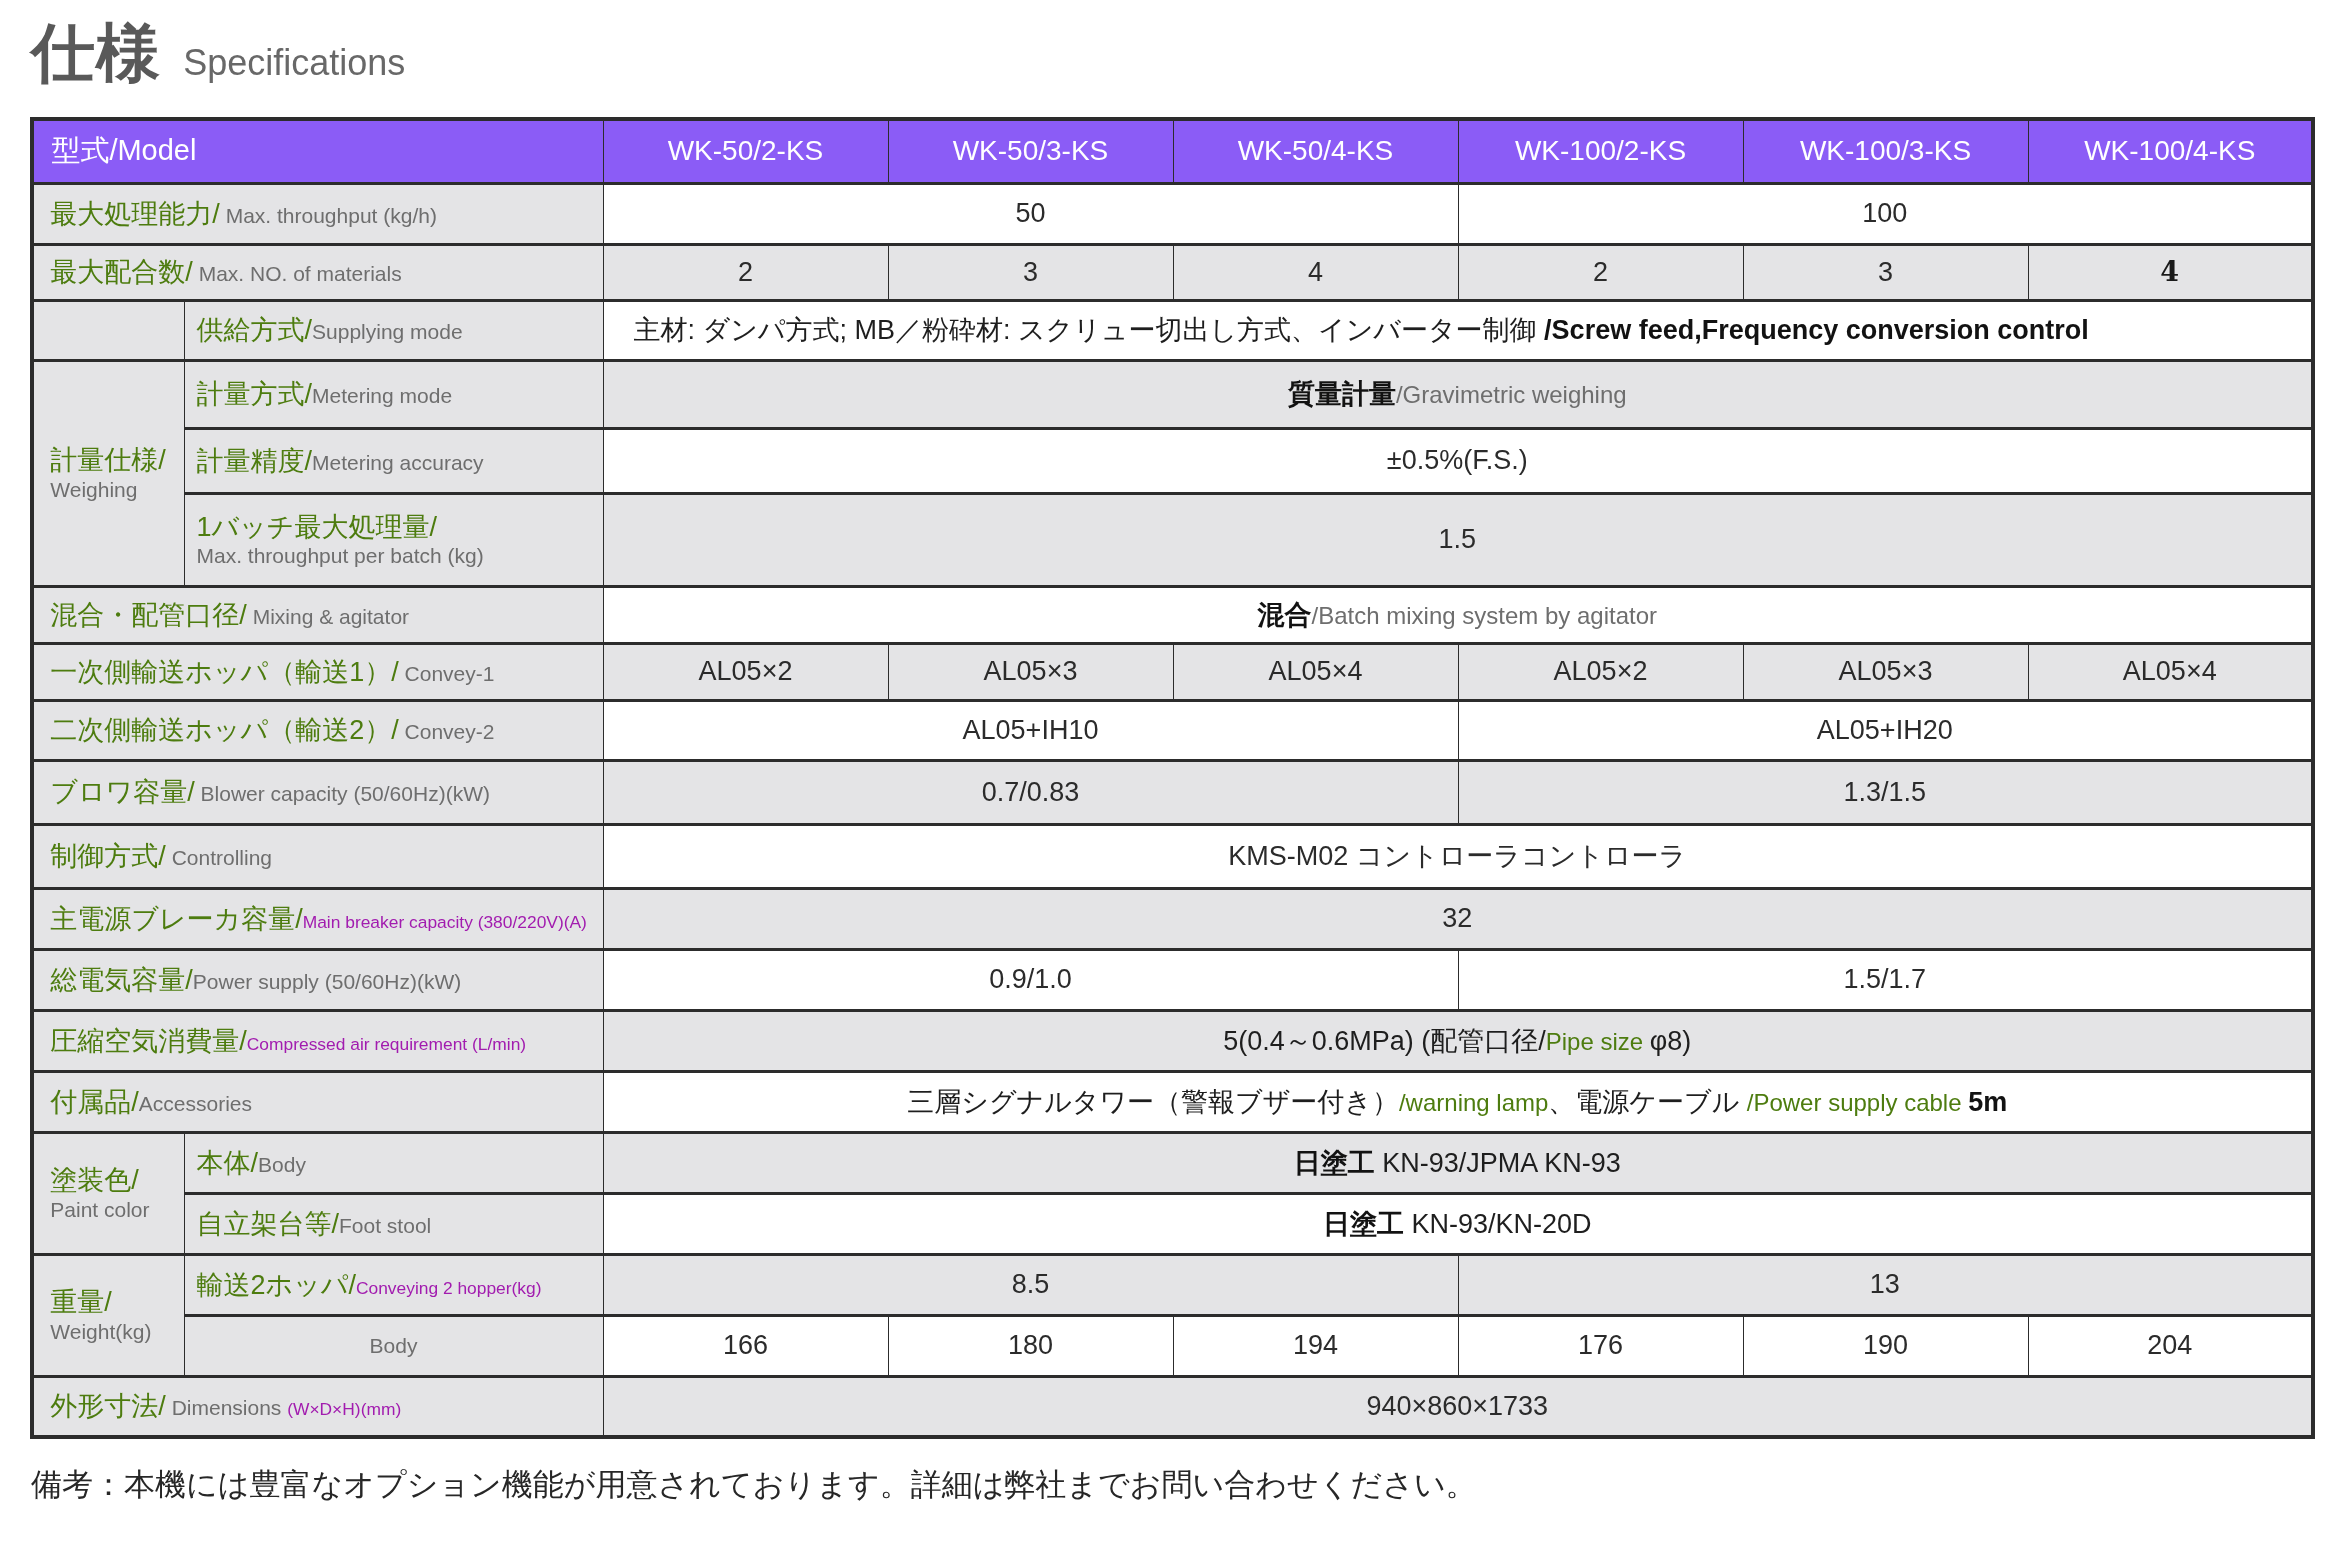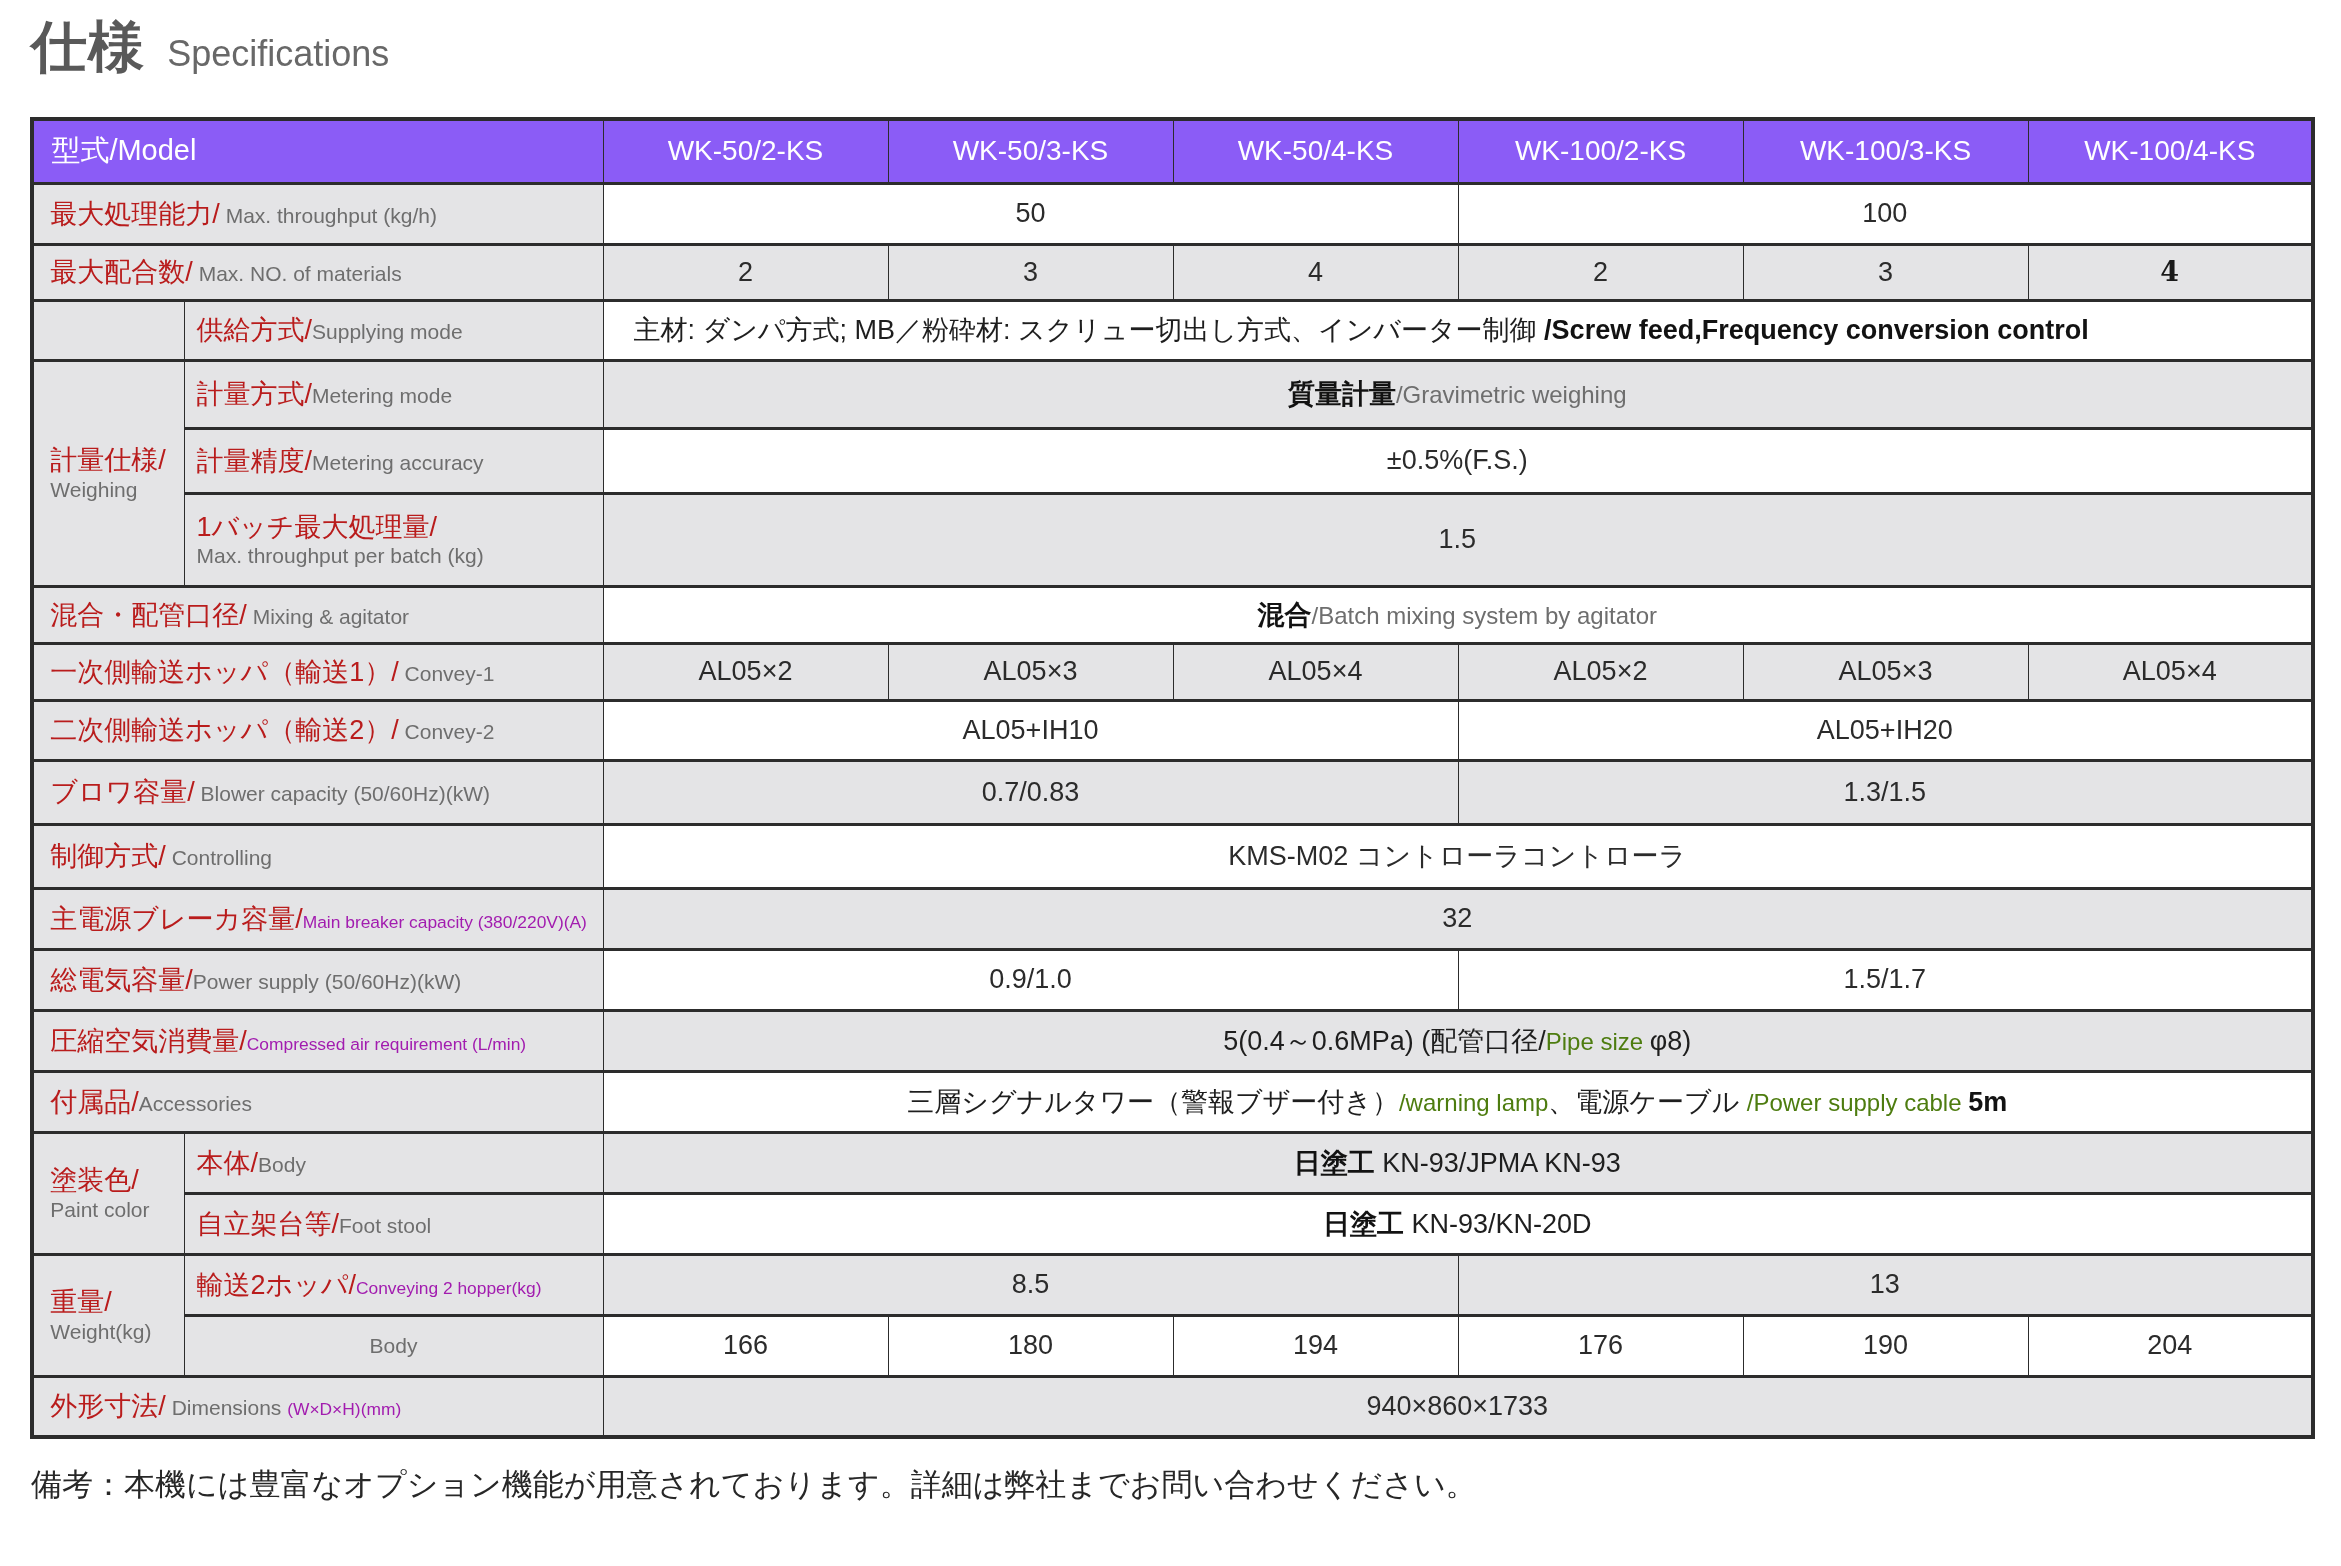--- a/index.html
+++ b/index.html
@@ -3,21 +3,21 @@
 <meta charset="utf-8">
 <style>
   html,body{margin:0;padding:0;}
   body{
     width:2342px;height:1567px;background:#ffffff;position:relative;
     font-family:"Liberation Sans","DejaVu Sans",sans-serif;
     -webkit-font-smoothing:antialiased;
   }
   
   .title{position:absolute;left:31px;top:9.8px;white-space:nowrap;}
-  .title .jp{font-size:56px;font-weight:700;color:#595959;letter-spacing:1.1px;}
+  .title .jp{font-size:64px;font-weight:700;color:#595959;letter-spacing:1.1px;}
   .title .en{font-size:36px;font-weight:400;color:#686868;margin-left:22px;}
 
   
   table.spec{
     position:absolute;left:30px;top:117px;width:2280px;
     border-collapse:collapse;table-layout:fixed;
     border:4.4px solid #2c2c2c;
   }
   col.c-group{width:152px;}
   col.c-label{width:419px;}
@@ -48,21 +48,21 @@
   th.hd.model-th{text-align:left;padding-left:17.4px;font-size:29px;}
 
   
   th.lbl,th.grp{
     background:#e4e4e6;font-weight:400;text-align:left;vertical-align:middle;
   }
   th.lbl{padding-left:16.3px;}
   th.lbl.sub{padding-left:12px;}
   th.lbl.center{text-align:center;padding-left:0;}
   th.grp{padding-left:16.3px;}
-  .jp{font-size:27px;color:#b91c1c;}
+  .jp{font-size:27px;color:#4d7c0f;}
   .en{font-size:21px;color:#6e6e6e;text-align:right;}
   .en-sm{font-size:17.4px;color:#a21caf;}
   .lbl-2line .jp,.grp .jp{line-height:1.25;}
 
   
   td{background:#ffffff;text-align:center;font-size:27px;color:#2b2b2b;letter-spacing:0px;}
   td.gray,th.gray{background:#e4e4e6;}
   td.left{text-align:left;padding-left:30px;}
   .dk{color:#1e1e1e;}
   .b{font-weight:700;color:#121212;}

